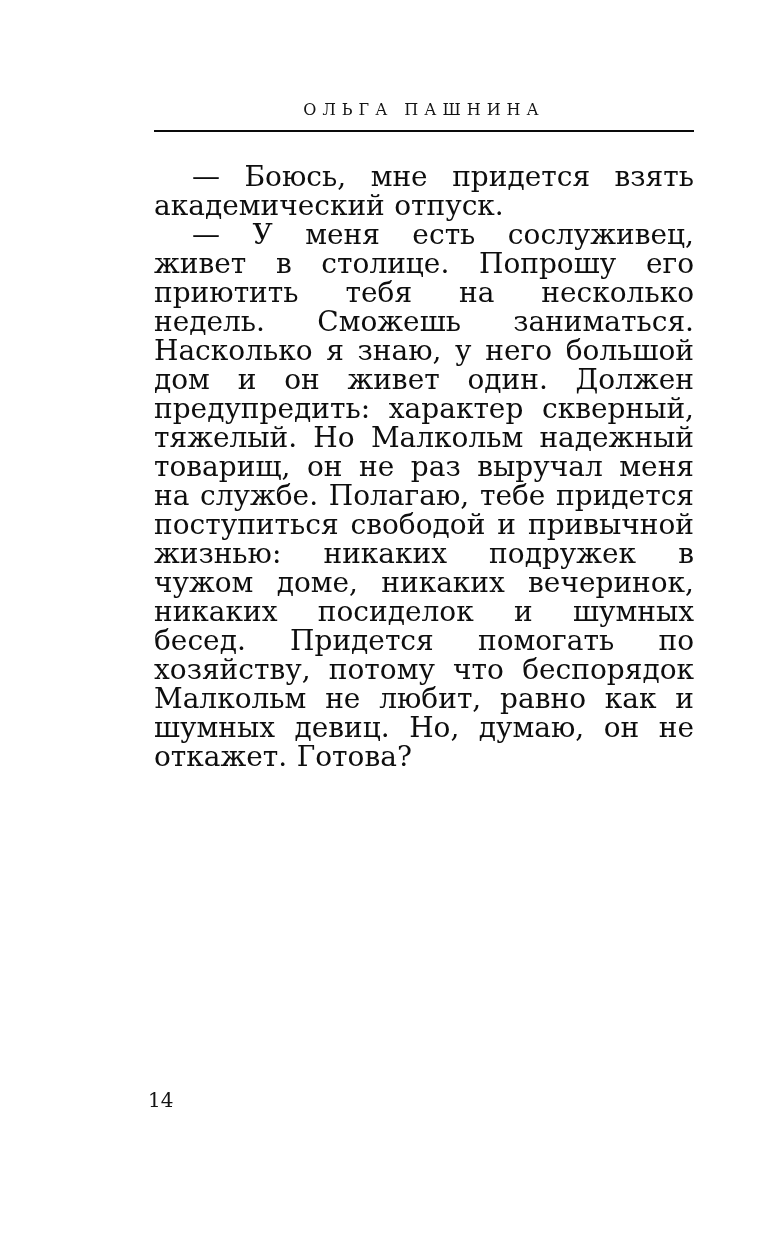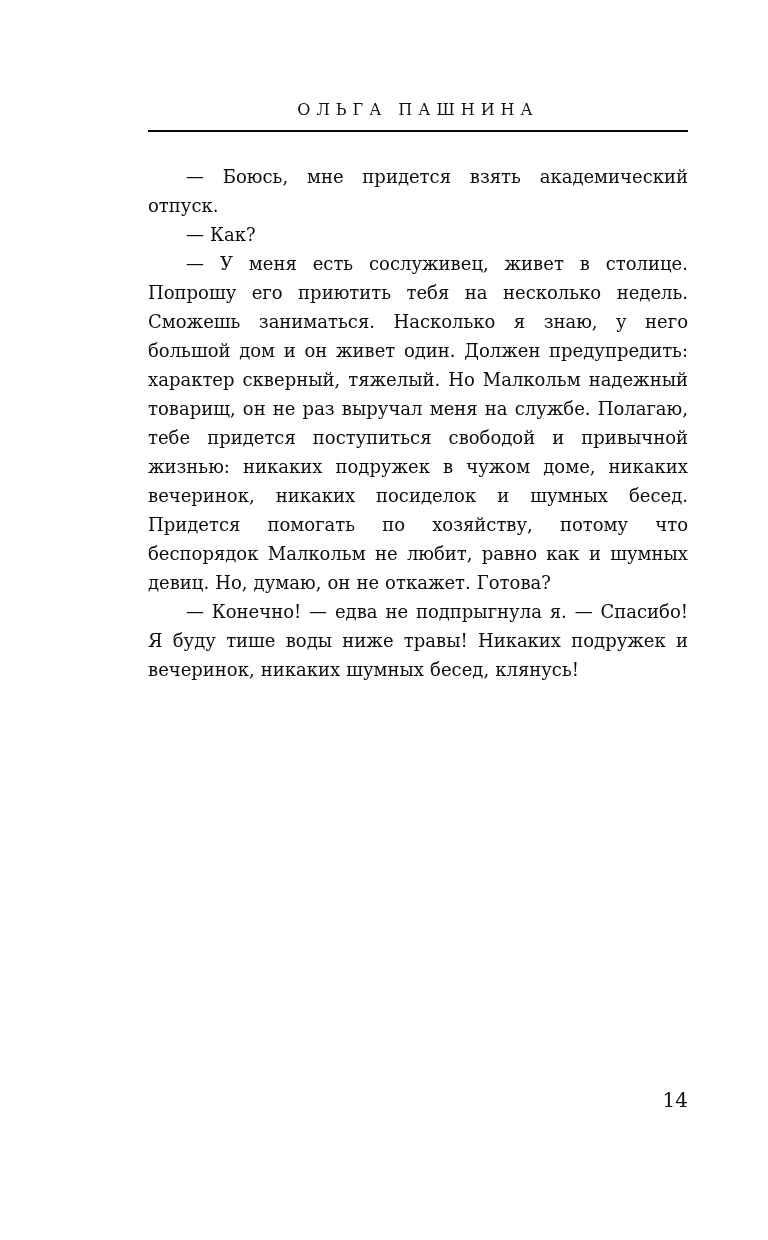--- a/index.html
+++ b/index.html
@@ -11,64 +11,62 @@
     position: relative;
     width: 768px;
     height: 1240px;
     background: #ffffff;
     color: #0e0e0e;
     font-family: "DejaVu Serif", serif;
     overflow: hidden;
   }
   .text-block {
     position: absolute;
-    left: 148px;
+    left: 154px;
     top: 100px;
     width: 540px;
   }
   .running-header {
     text-align: center;
     font-size: 16px;
     letter-spacing: 6px;
     color: #141414;
     margin: 0 0 11px 0;
     white-space: nowrap;
   }
   .header-rule {
     height: 0;
     border-bottom: 2px solid #0a0a0a;
     margin: 0 0 30px 0;
   }
   .page-body p {
     margin: 0;
-    font-size: 18px;
+    font-size: 28px;
     line-height: 29px;
     text-align: justify;
     text-indent: 38px;
     color: #0e0e0e;
     word-spacing: 0.02em;
   }
   .page-number {
     position: absolute;
     left: 148px;
     top: 1088px;
     width: 540px;
-    text-align: right;
+    text-align: left;
     font-size: 20px;
     color: #141414;
   }
 </style>
 </head>
 <body>
 
 <div class="book-page">
   <div class="text-block">
     <div class="running-header">ОЛЬГА ПАШНИНА</div>
     <div class="header-rule"></div>
     <div class="page-body">
       <p>— Боюсь, мне придется взять академический отпуск.</p>
-      <p>— Как?</p>
       <p>— У меня есть сослуживец, живет в столице. Попрошу его приютить тебя на несколько недель. Сможешь заниматься. Насколько я знаю, у него большой дом и он живет один. Должен предупредить: характер скверный, тяжелый. Но Малкольм надежный товарищ, он не раз выручал меня на службе. Полагаю, тебе придется поступиться свободой и привычной жизнью: никаких подружек в чужом доме, никаких вечеринок, никаких посиделок и шумных бесед. Придется помогать по хозяйству, потому что беспорядок Малкольм не любит, равно как и шумных девиц. Но, думаю, он не откажет. Готова?</p>
-      <p>— Конечно! — едва не подпрыгнула я. — Спасибо! Я буду тише воды ниже травы! Никаких подружек и вечеринок, никаких шумных бесед, клянусь!</p>
     </div>
   </div>
   <div class="page-number">14</div>
 </div>
 
 </body></html>

